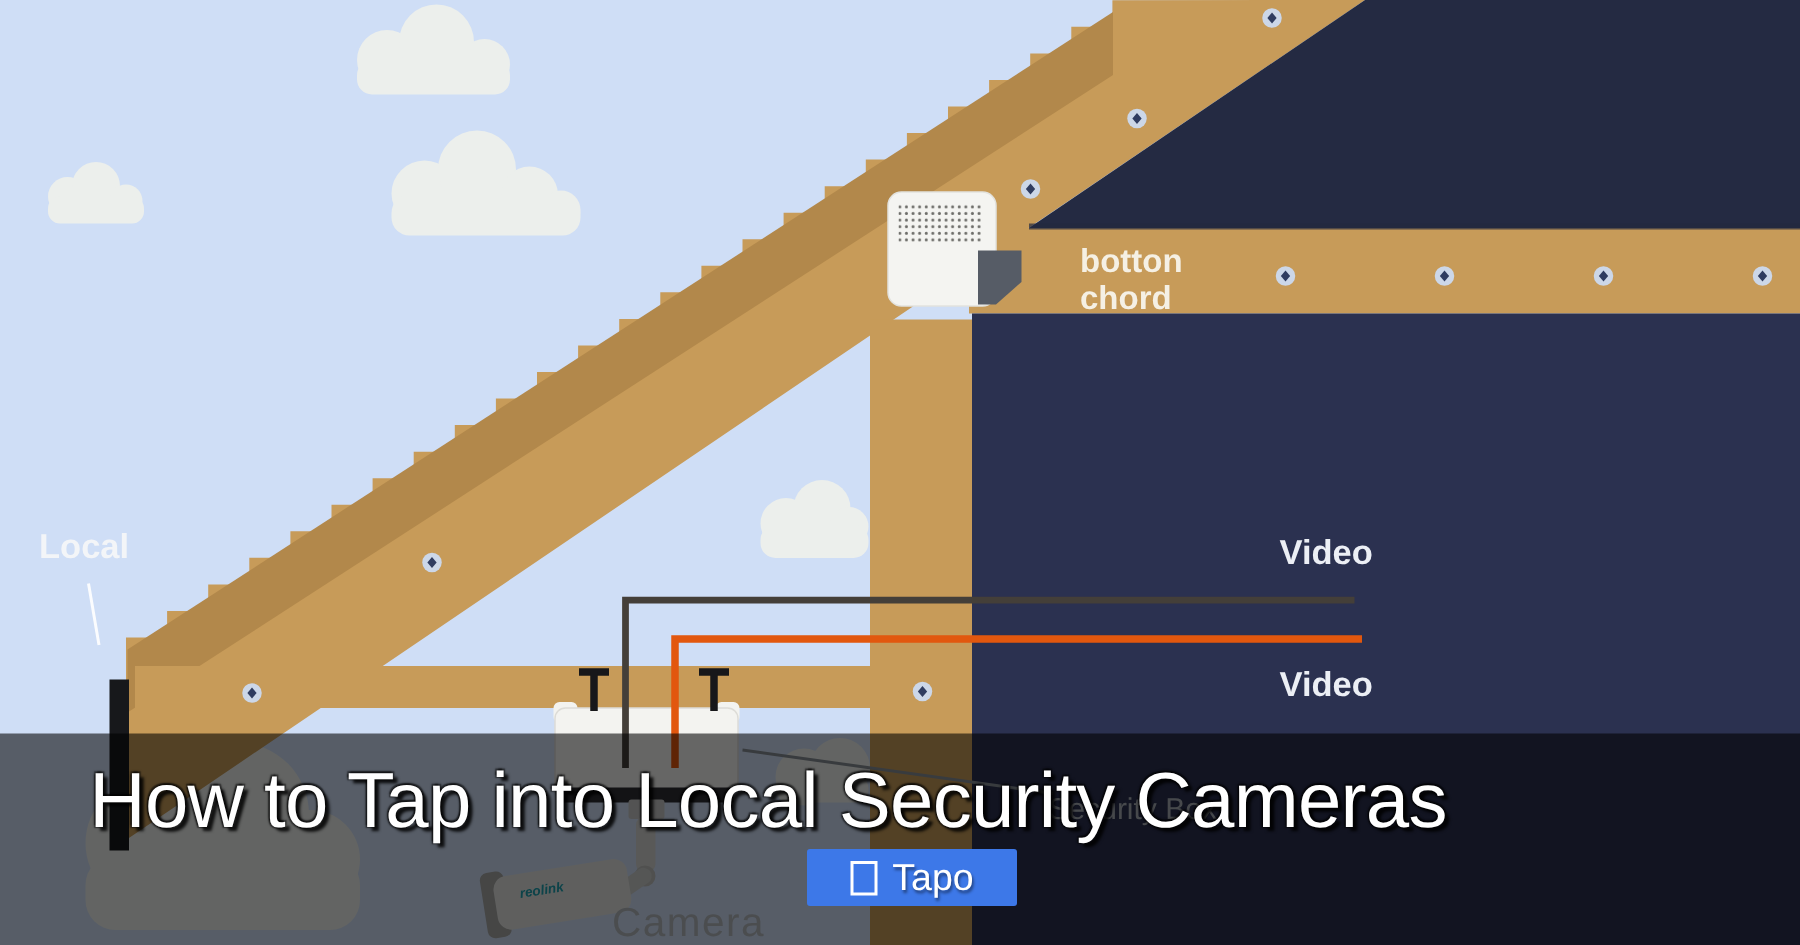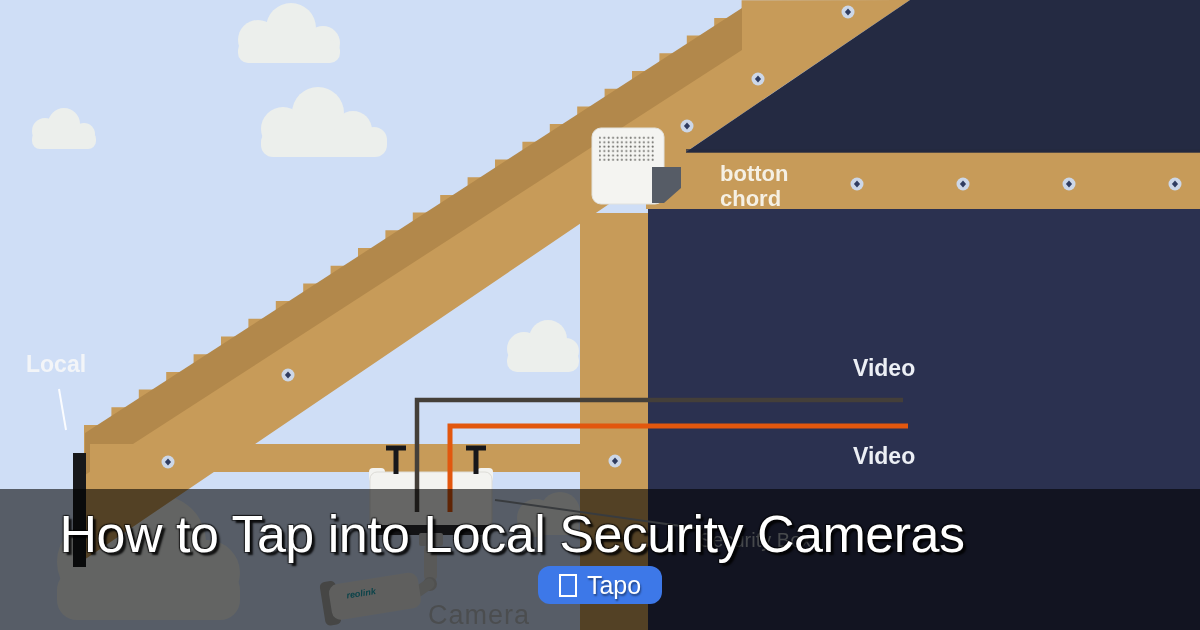--- a/index.html
+++ b/index.html
@@ -8,35 +8,35 @@
     font-family:"Liberation Sans","DejaVu Sans",sans-serif;
     background:var(--sky);
   }
   .stage svg{position:absolute;left:0;top:0;display:block;}
   .lbl{position:absolute;white-space:pre-line;}
   .lbl-soffit{left:26px;top:351px;font-size:23px;font-weight:700;color:#f3f5f8;}
   .lbl-chord{left:720px;top:161px;font-size:22px;font-weight:700;line-height:25px;color:#f5f0e4;}
   .lbl-video{left:853px;top:355px;font-size:23px;font-weight:700;color:#eceff5;text-align:right;}
   .lbl-power{left:853px;top:443px;font-size:23px;font-weight:700;color:#eceff5;}
   .lbl-junction{left:699px;top:529px;font-size:20px;color:#a9afb6;}
-  .lbl-camera{left:428px;top:600px;font-size:27px;color:#b3b8bd;letter-spacing:1px;}
+  .lbl-camera{left:408px;top:600px;font-size:27px;color:#b3b8bd;letter-spacing:1px;}
   .overlay{
     position:absolute;left:0;top:489px;width:1200px;height:141px;
     background:var(--overlay);
   }
   .title{
     position:absolute;left:0;top:511px;width:1024px;
     text-align:center;font-size:52px;line-height:46px;font-weight:400;
     letter-spacing:-0.5px;color:var(--title);
     text-shadow:3px 3px 2px rgba(0,0,0,.85),-1px -1px 1px rgba(0,0,0,.55),
                 1px -1px 1px rgba(0,0,0,.55),-1px 1px 1px rgba(0,0,0,.55);
   }
   .badge{
-    position:absolute;left:538px;top:566px;width:124px;height:38px;
-    background:var(--badge_blue);border-radius:12px;
+    position:absolute;left:538px;top:566px;width:140px;height:38px;
+    background:var(--badge_blue);border-radius:2px;
     display:flex;align-items:center;justify-content:center;gap:10px;
     color:#fff;font-size:25px;text-shadow:1px 2px 2px rgba(0,0,0,.45);
     cursor:pointer;
   }
   .tofu{display:inline-block;width:14px;height:19px;border:2px solid #fff;margin-top:1px;}
 </style>
 </head>
 <body>
 
 <div class="stage">

